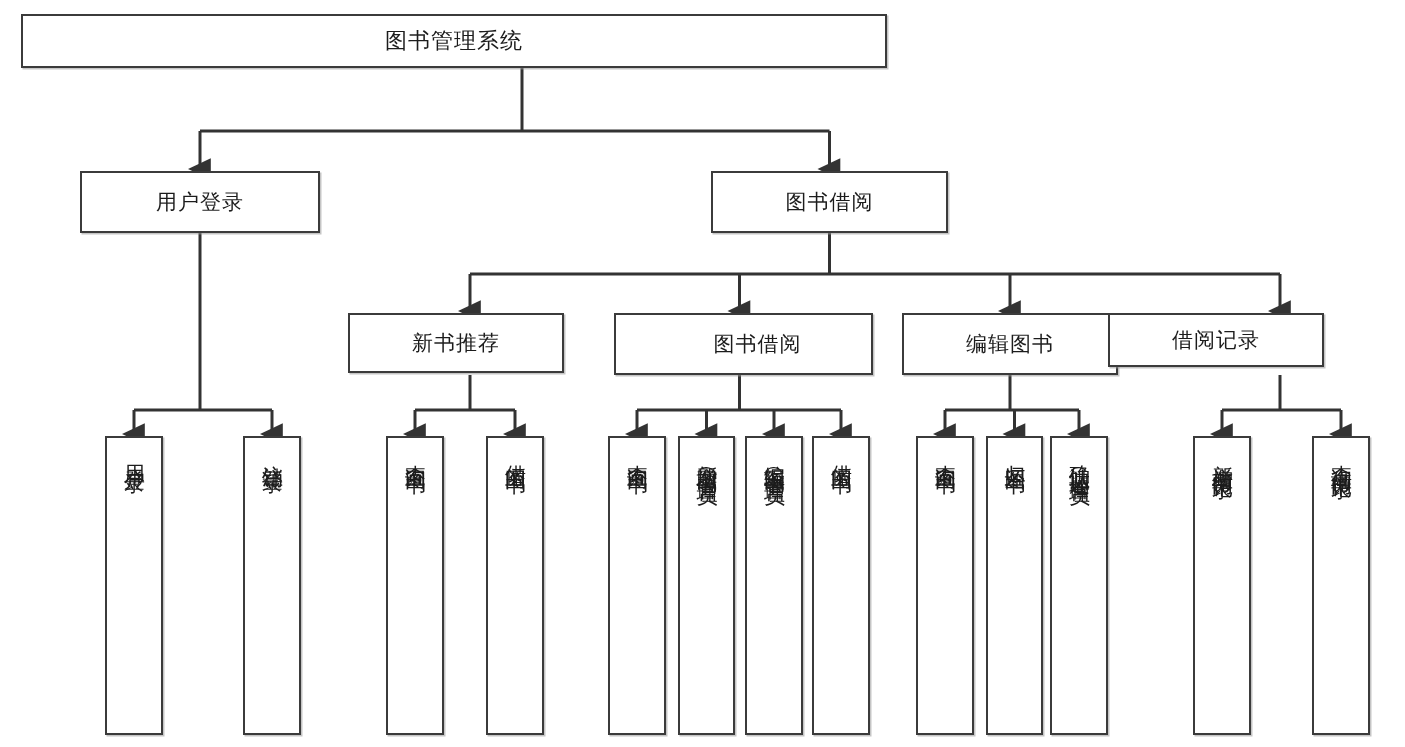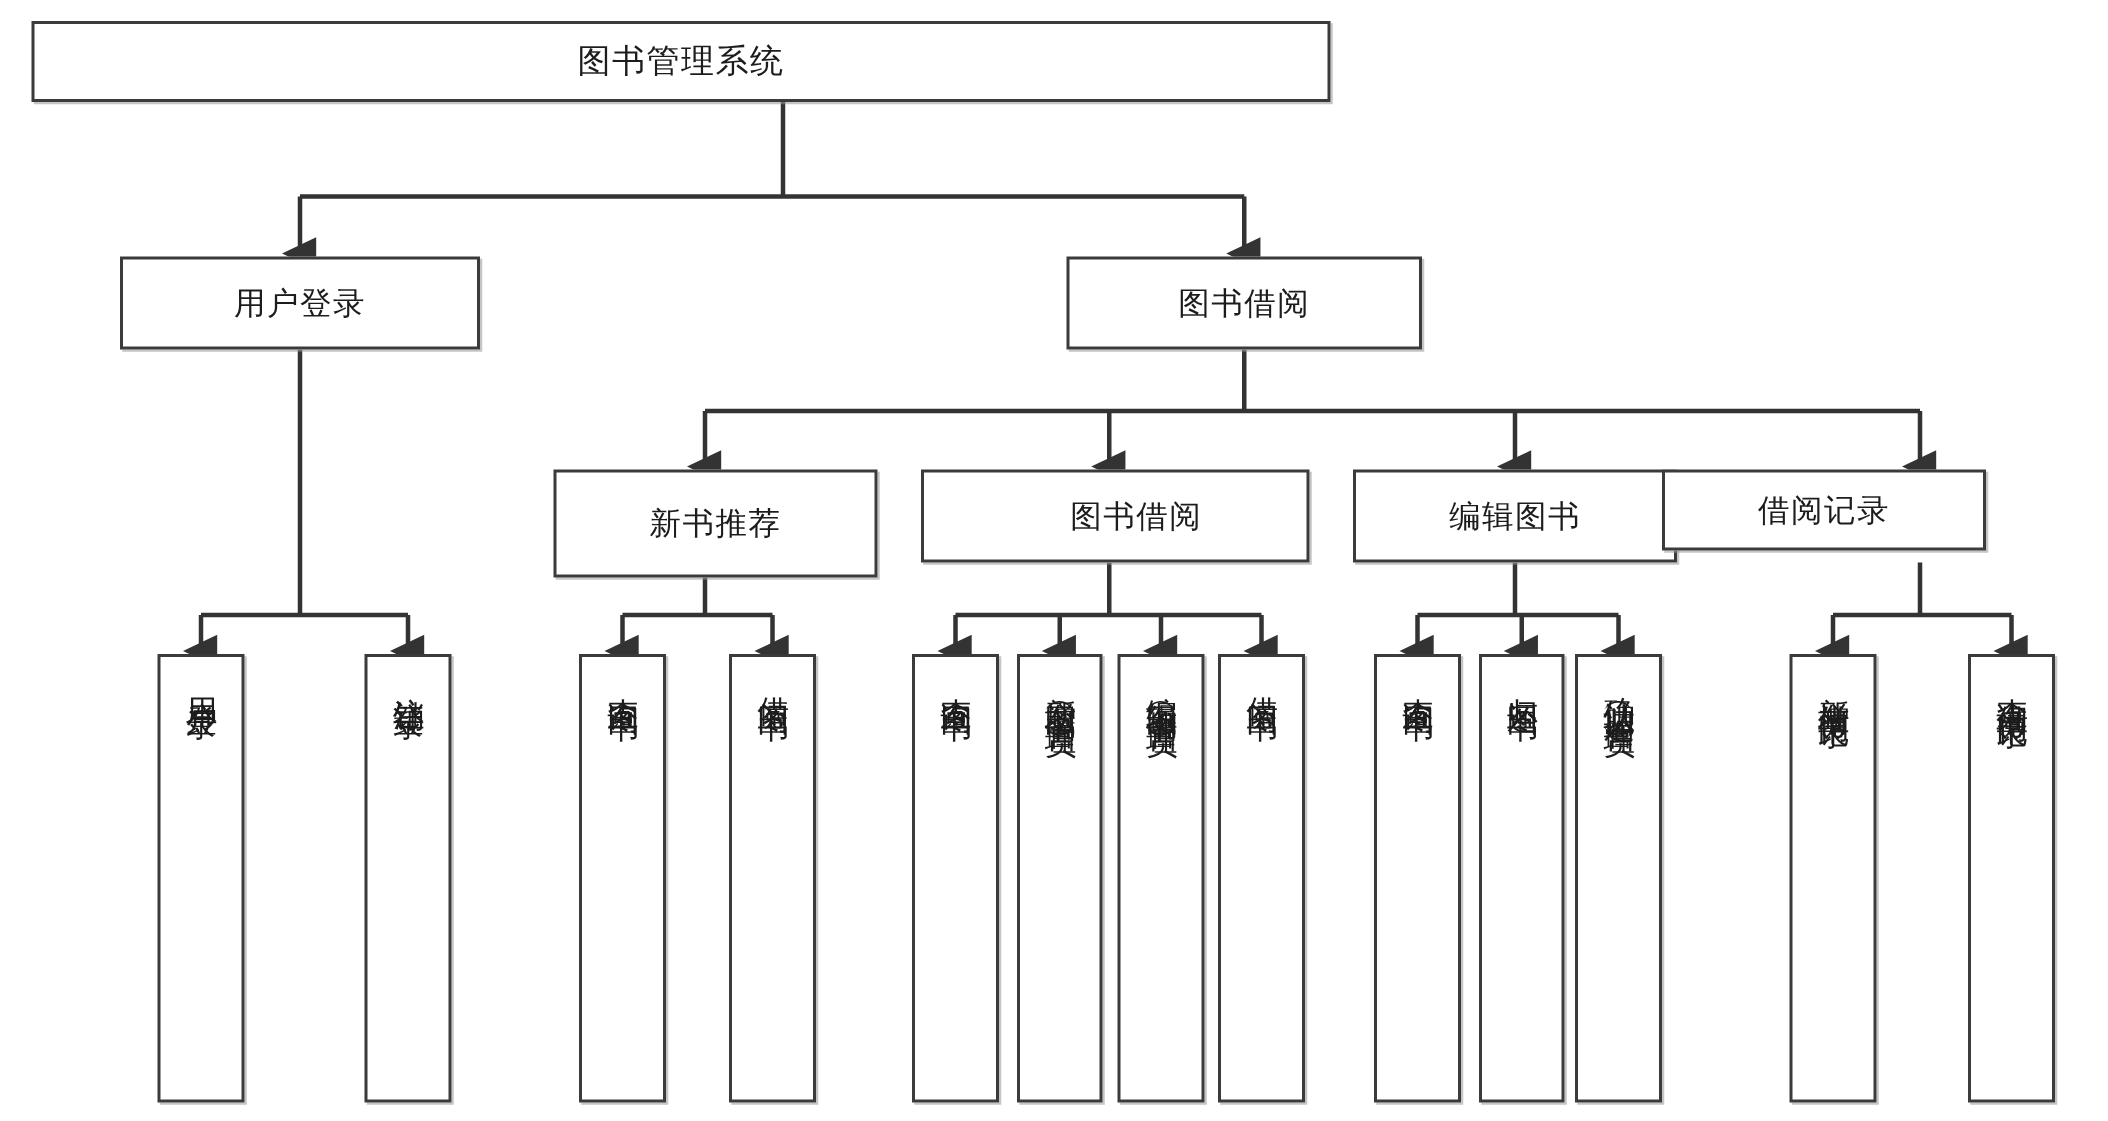--- a/index.html
+++ b/index.html
@@ -105,21 +105,21 @@
   <div id="nodes-layer">
       <div class="node-box root" style="left: 21px; top: 14px; width: 866px; height: 54px; font-family: Liberation Serif, serif;">
         <span class="node-label">图书管理系统</span>
       </div>
       <div class="node-box" style="left: 80px; top: 171px; width: 240px; height: 62px;">
         <span class="node-label">用户登录</span>
       </div>
       <div class="node-box" style="left: 711px; top: 171px; width: 237px; height: 62px;">
         <span class="node-label">图书借阅</span>
       </div>
-      <div class="node-box" style="left: 369px; top: 313px; width: 216px; height: 72px;">
+      <div class="node-box" style="left: 348px; top: 313px; width: 216px; height: 60px;">
         <span class="node-label">新书推荐</span>
       </div>
       <div class="node-box" style="left: 614px; top: 313px; width: 259px; height: 62px; padding-left: 28px;">
         <span class="node-label">图书借阅</span>
       </div>
       <div class="node-box" style="left: 902px; top: 313px; width: 216px; height: 62px;">
         <span class="node-label">编辑图书</span>
       </div>
       <div class="node-box" style="left: 1108px; top: 313px; width: 216px; height: 54px;">
         <span class="node-label">借阅记录</span>

